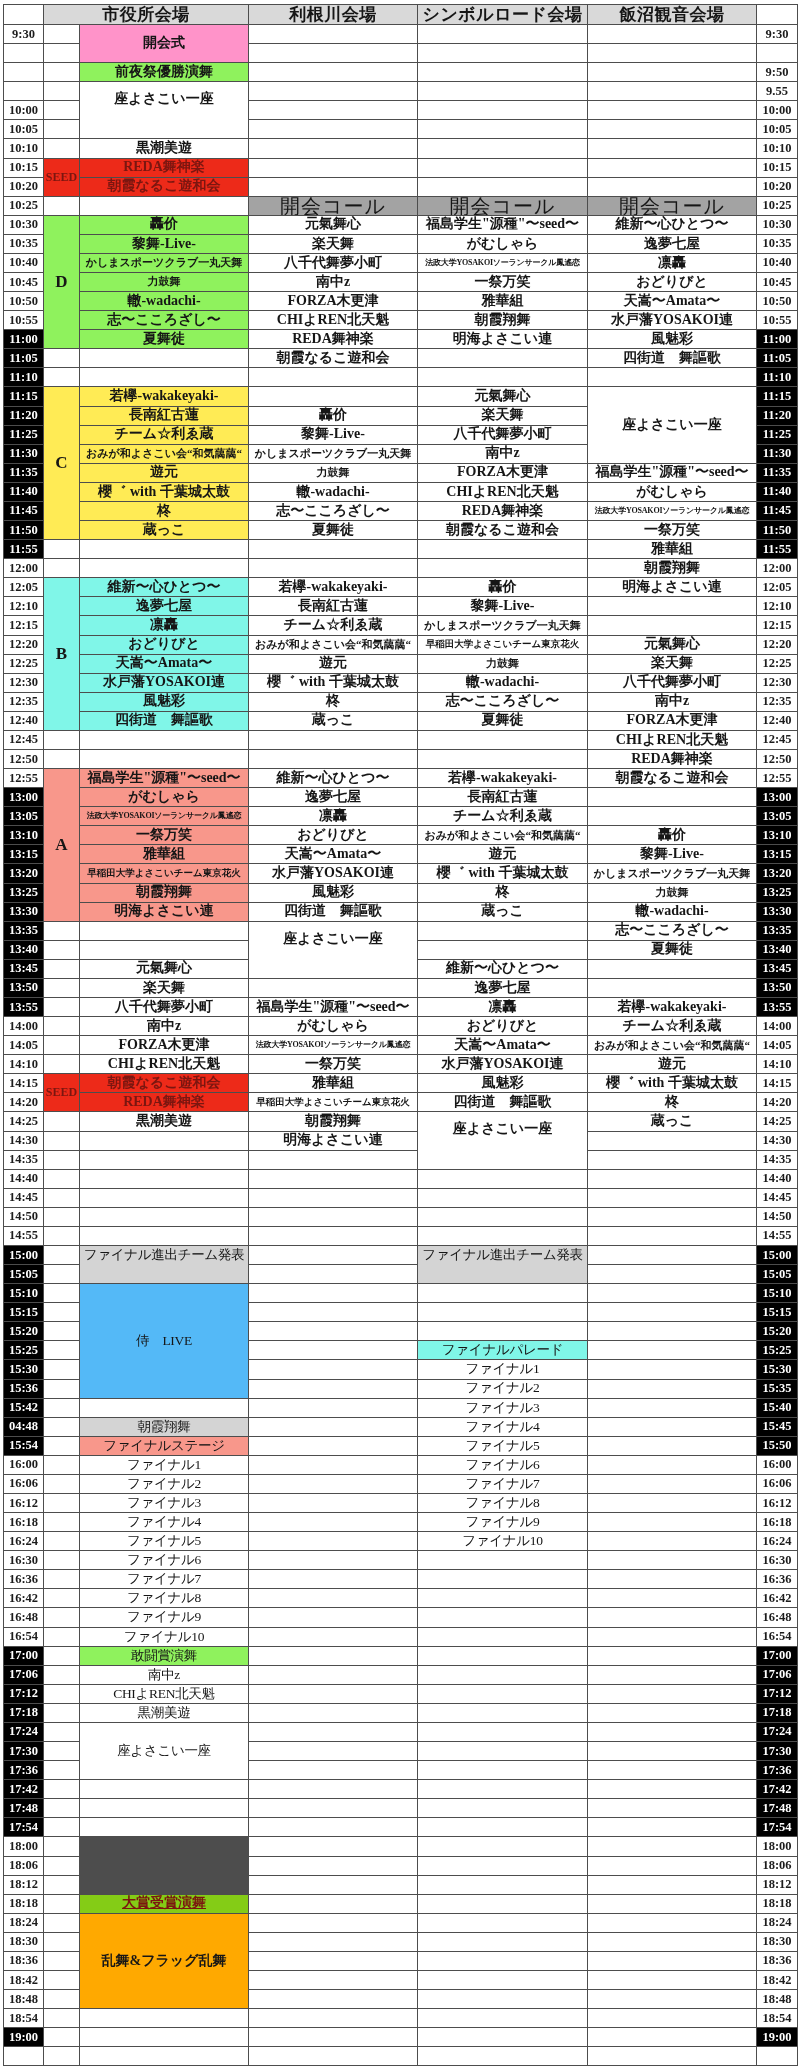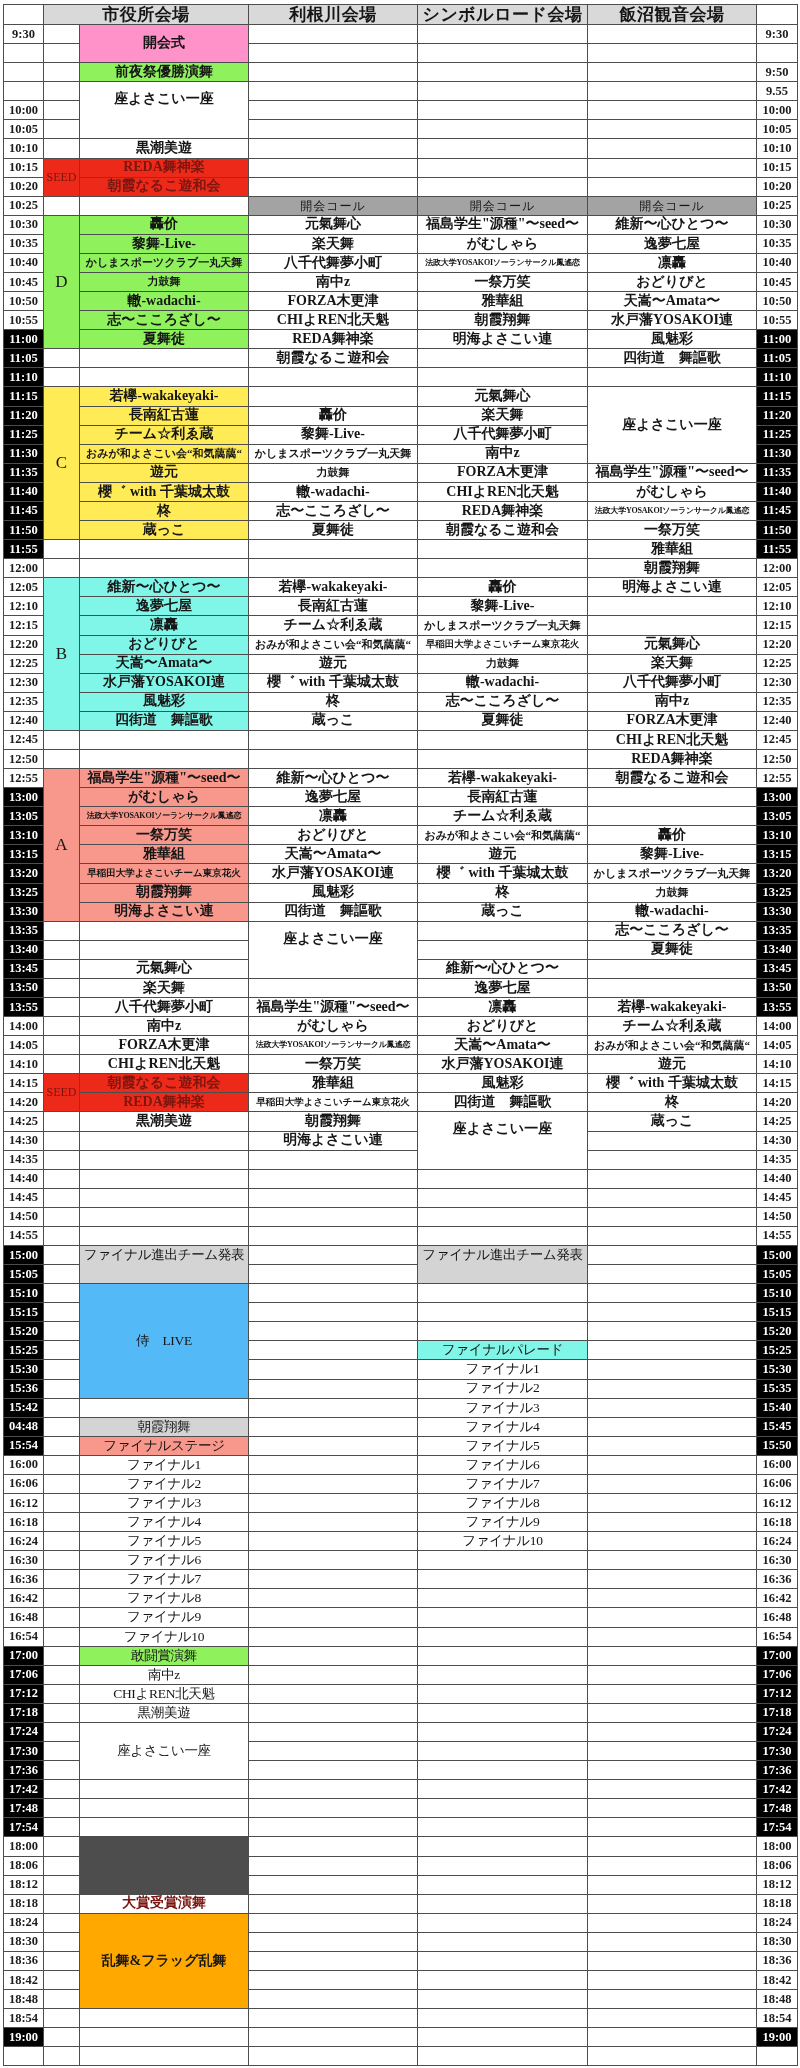--- a/index.html
+++ b/index.html
@@ -12,26 +12,26 @@
   .c{background:#ffffff;display:flex;align-items:center;justify-content:center;
      overflow:hidden;white-space:pre;text-align:center;min-width:0;min-height:0;}
   .hd{background:#d9d9d9;font-size:17px;font-weight:bold;letter-spacing:0.5px;}
   .hd.blankhd{background:#ffffff;}
   .time{font-size:12.5px;font-weight:bold;color:#1c1c1c;}
   .time.dark{background:#000000;color:#ffffff;}
   .ev{font-size:14px;font-weight:bold;line-height:1.2;}
   .ev.sm{font-size:11px;}
   .ev.xsm{font-size:9.5px;}
   .ev.xs{font-size:8px;letter-spacing:-0.2px;}
-  .ev.lg{font-size:12px;font-weight:normal;letter-spacing:1px;}
+  .ev.lg{font-size:20px;font-weight:normal;letter-spacing:1px;}
   .ev.cond{font-weight:normal;font-size:13.5px;letter-spacing:-0.3px;}
   .ev.multi{line-height:21px;}
   .v-top{align-items:flex-start;padding-top:9px;}
   .v-first{align-items:flex-start;line-height:18px;}
-  .grp{font-size:17px;font-weight:normal;}
+  .grp{font-size:17px;font-weight:bold;}
   .grp.sm{font-size:12px;}
   .redtxt{color:#7b1610;}
 </style>
 </head>
 <body>
 
 <div id="grid" style="background: rgb(77, 77, 77);">
   <div class="c hd blankhd" style="grid-column:1;grid-row:1"></div>
   <div class="c hd" style="grid-column:2 / span 2;grid-row:1">市役所会場</div>
   <div class="c hd" style="grid-column:4;grid-row:1">利根川会場</div>
@@ -407,21 +407,21 @@
     <div class="c ev cond" style="grid-area: 85 / 3 / span 1;">ファイナル9</div>
     <div class="c ev cond" style="grid-area: 86 / 3 / span 1;">ファイナル10</div>
     <div class="c ev cond" style="grid-area: 87 / 3 / span 1; background: rgb(143, 242, 93);">敢闘賞演舞</div>
     <div class="c ev cond" style="grid-area: 88 / 3 / span 1;">南中z</div>
     <div class="c ev cond" style="grid-area: 89 / 3 / span 1;">CHIよREN北天魁</div>
     <div class="c ev cond" style="grid-area: 90 / 3 / span 1;">黒潮美遊</div>
     <div class="c ev cond" style="grid-area: 91 / 3 / span 3;">座よさこい一座</div>
     <div class="c blank" style="grid-area: 94 / 3 / span 1;"></div>
     <div class="c blank" style="grid-area: 95 / 3 / span 1;"></div>
     <div class="c blank" style="grid-area: 96 / 3 / span 1;"></div>
-    <div class="c ev redtxt" style="grid-area: 100 / 3 / span 1; background: #ffffff;">大賞受賞演舞</div>
+    <div class="c ev redtxt" style="grid-area: 100 / 3 / span 1; background: #84cc16; text-decoration: underline;">大賞受賞演舞</div>
     <div class="c ev" style="grid-area: 101 / 3 / span 5; background: rgb(255, 169, 0);">乱舞&amp;フラッグ乱舞</div>
     <div class="c blank" style="grid-area: 106 / 3 / span 1;"></div>
     <div class="c blank" style="grid-area: 107 / 3 / span 1;"></div>
     <div class="c blank" style="grid-area: 108 / 3 / span 1;"></div>
     <div class="c blank" style="grid-area: 2 / 4 / span 1;"></div>
     <div class="c blank" style="grid-area: 3 / 4 / span 1;"></div>
     <div class="c blank" style="grid-area: 4 / 4 / span 1;"></div>
     <div class="c blank" style="grid-area: 5 / 4 / span 1;"></div>
     <div class="c blank" style="grid-area: 6 / 4 / span 1;"></div>
     <div class="c blank" style="grid-area: 7 / 4 / span 1;"></div>

